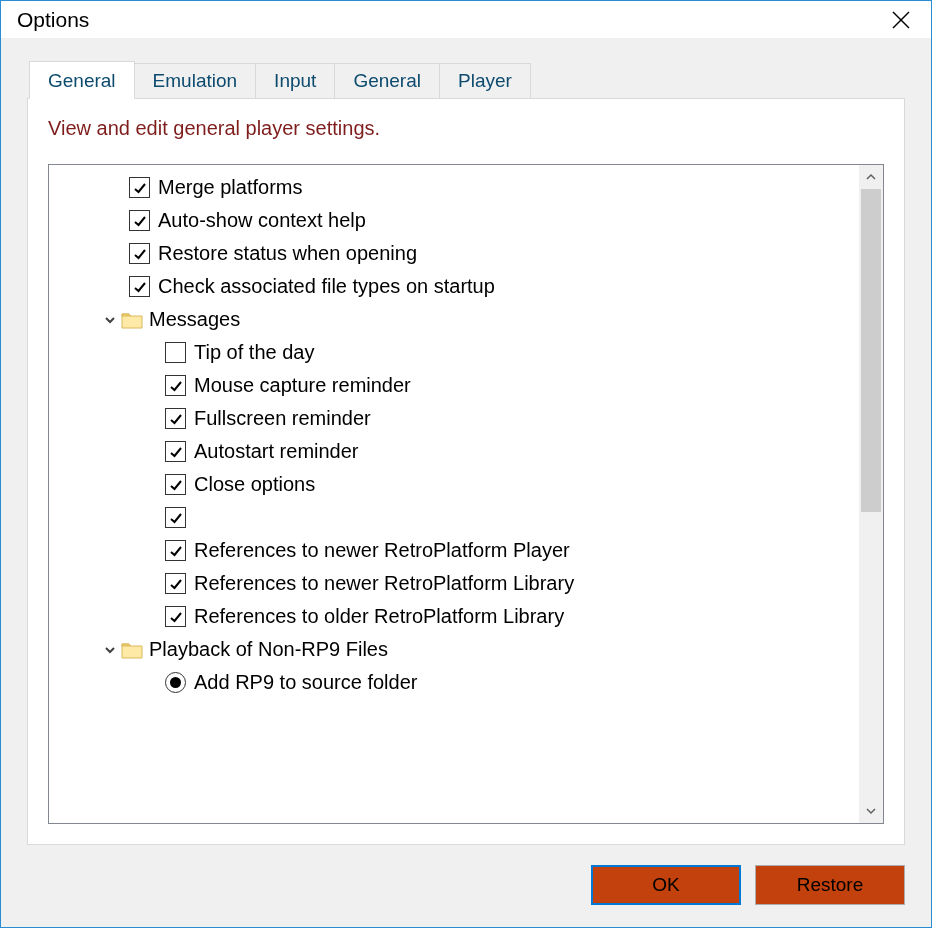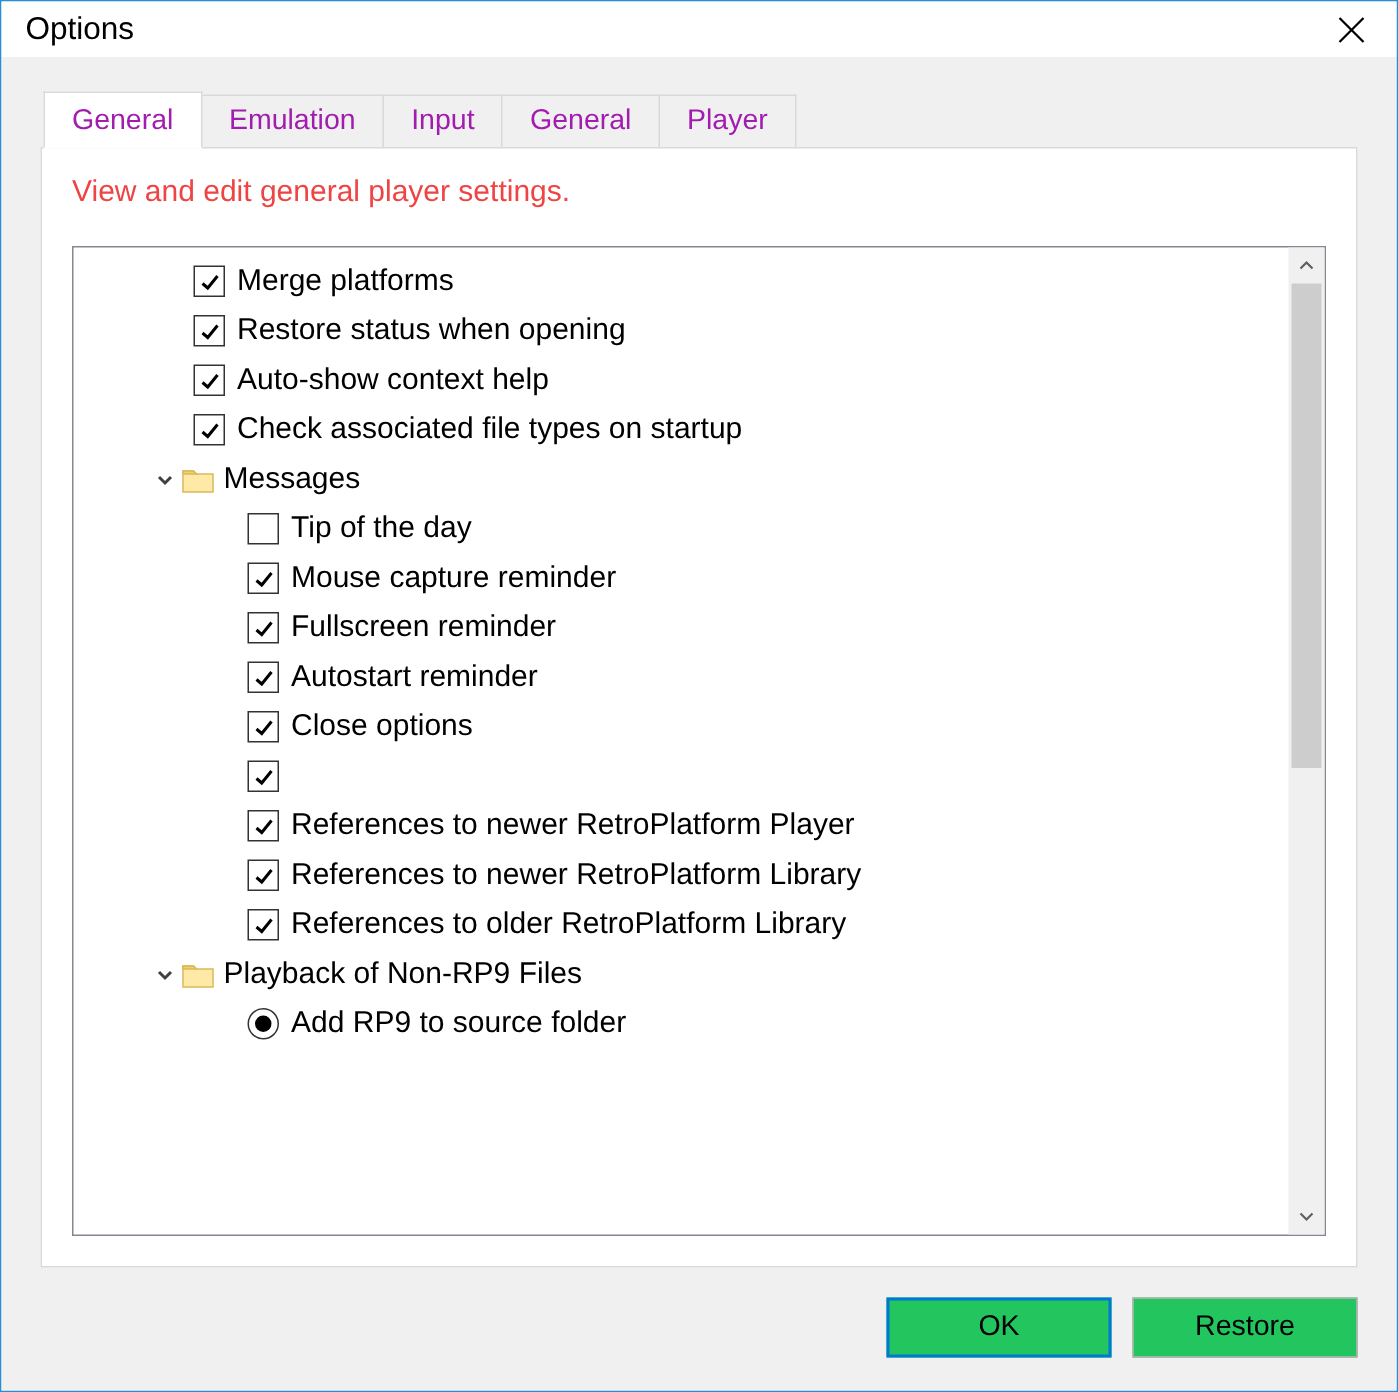--- a/index.html
+++ b/index.html
@@ -55,21 +55,21 @@
     height: 40px;
     padding-left: 2px;
   }
   .tab {
     padding: 6px 18px 6px 18px;
     background: #f0f0f0;
     border: 1px solid #d9d9d9;
     border-bottom: none;
     margin-right: -1px;
     font-size: 19px;
-    color: #a21caf;
+    color: #0c4a6e;
     cursor: default;
     position: relative;
   }
   .tab.active {
     background: #fff;
     border: 1px solid #d9d9d9;
     border-bottom: 1px solid #fff;
     z-index: 2;
     margin-bottom: -1px;
     padding-top: 8px;
@@ -79,21 +79,21 @@
     background: #fff;
     border: 1px solid #d9d9d9;
     padding: 18px 20px 20px 20px;
     display: flex;
     flex-direction: column;
     position: relative;
     z-index: 1;
   }
   .panel-desc {
     font-size: 20px;
-    color: #ef4444;
+    color: #7f1d1d;
     margin-bottom: 24px;
   }
   .tree-wrap {
     flex: 1;
     border: 1px solid #828790;
     background: #fff;
     display: flex;
     min-height: 0;
   }
   .tree {
@@ -171,21 +171,21 @@
   .control svg { width:14px; height:14px; }
   .buttons-row {
     display:flex;
     justify-content:flex-end;
     gap: 14px;
     padding-top: 20px;
   }
   .btn {
     min-width: 150px;
     height: 40px;
-    background: #22c55e;
+    background: #c2410c;
     border: 1px solid #adadad;
     font-size: 19px;
     display:flex;
     align-items:center;
     justify-content:center;
     cursor: default;
   }
   .btn.default {
     border: 2px solid #0078d7;
   }
@@ -227,30 +227,30 @@
               </span>
               <span>Merge platforms</span>
             </div>
             <div class="tree-row">
               <span class="indent" style="width: 74px;"></span>
               <span class="control check">
                 <svg viewBox="0 0 14 14">
                   <polyline points="2,8 5.5,11 12,3" fill="none" stroke="#000" stroke-width="2"></polyline>
                 </svg>
               </span>
+              <span>Auto-show context help</span>
+            </div>
+            <div class="tree-row">
+              <span class="indent" style="width: 74px;"></span>
+              <span class="control check">
+                <svg viewBox="0 0 14 14">
+                  <polyline points="2,8 5.5,11 12,3" fill="none" stroke="#000" stroke-width="2"></polyline>
+                </svg>
+              </span>
               <span>Restore status when opening</span>
-            </div>
-            <div class="tree-row">
-              <span class="indent" style="width: 74px;"></span>
-              <span class="control check">
-                <svg viewBox="0 0 14 14">
-                  <polyline points="2,8 5.5,11 12,3" fill="none" stroke="#000" stroke-width="2"></polyline>
-                </svg>
-              </span>
-              <span>Auto-show context help</span>
             </div>
             <div class="tree-row">
               <span class="indent" style="width: 74px;"></span>
               <span class="control check">
                 <svg viewBox="0 0 14 14">
                   <polyline points="2,8 5.5,11 12,3" fill="none" stroke="#000" stroke-width="2"></polyline>
                 </svg>
               </span>
               <span>Check associated file types on startup</span>
             </div>

